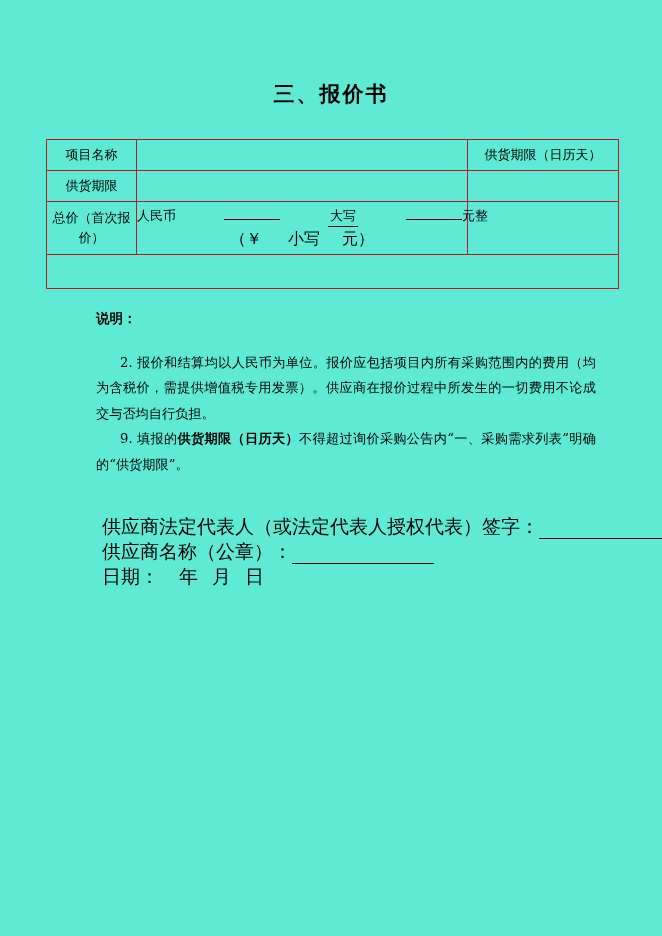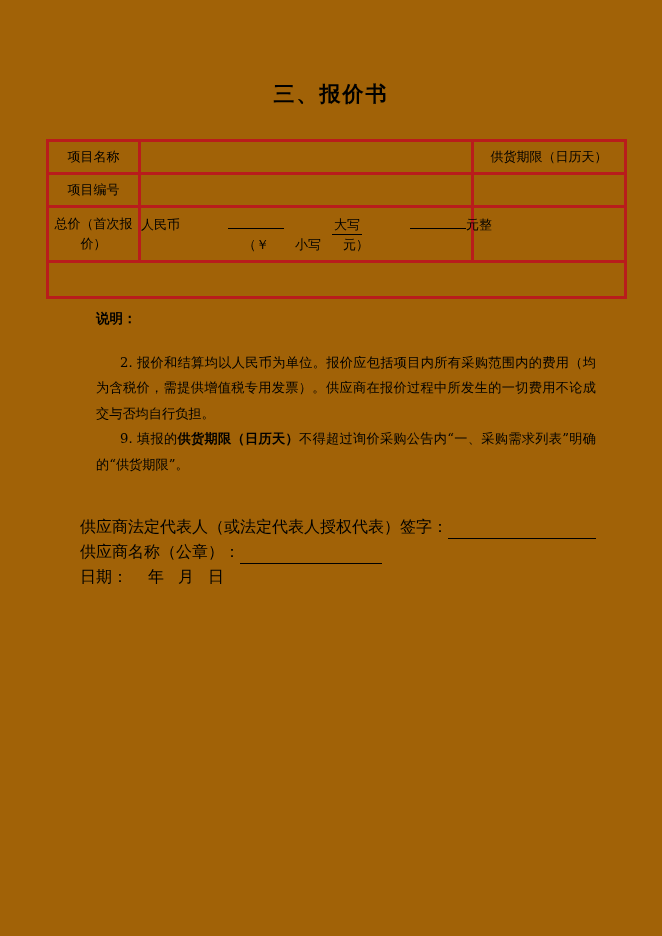--- a/index.html
+++ b/index.html
@@ -15,21 +15,21 @@
     color: #000000;
     overflow: hidden;
   }
 
   
   .page {
     position: absolute;
     left: 0; top: 0;
     width: 662px;
     height: 936px;
-    background: #a16207;
+    background: #5eead4;
   }
 
   
   .doc-title {
     position: absolute;
     left: 0;
     top: 80px;
     width: 662px;
     text-align: center;
     font-size: 21px;
@@ -42,21 +42,21 @@
   .quote-table {
     position: absolute;
     left: 46px;
     top: 139px;
     width: 569px;
     border-collapse: collapse;
     table-layout: fixed;
     font-size: 13px;
   }
   .quote-table td {
-    border: 3px solid #b91c1c;
+    border: 1px solid #b91c1c;
     padding: 0;
     vertical-align: middle;
     line-height: 1.55;
   }
   .col-label   { width: 89px;  text-align: center; }
   .col-value   { width: 330px; }
   .col-right   { width: 150px; text-align: center; }
 
   .row-std td { height: 30px; }
   .row-price td { height: 52px; }
@@ -72,21 +72,21 @@
   .price-cell {
     text-align: center;
     padding: 3px 0 2px 0;
   }
   .price-line-1 {
     font-size: 13px;
     white-space: nowrap;
     line-height: 1.5;
   }
   .price-line-2 {
-    font-size: 13px;
+    font-size: 16px;
     white-space: nowrap;
     line-height: 1.5;
     font-family: Liberation Serif, serif;
   }
   .blank-underline {
     display: inline-block;
     border-bottom: 1px solid #000000;
     padding: 0 2px;
     margin-left: 48px;
   }
@@ -112,24 +112,24 @@
   .note-item {
     text-indent: 24px;
     text-align: justify;
     text-justify: inter-character;
   }
   .note-item b { font-weight: bold; }
 
   
   .signature {
     position: absolute;
-    left: 80px;
+    left: 102px;
     top: 514px;
     width: 500px;
-    font-size: 16px;
+    font-size: 19px;
     line-height: 25px;
   }
   .sig-row { white-space: nowrap; }
   .sig-line {
     display: inline-block;
     border-bottom: 1px solid #000000;
     vertical-align: bottom;
     height: 13px;
   }
   .sig-line-long  { width: 148px; }
@@ -152,21 +152,21 @@
           <span class="cell-label-inner">项目名称</span>
         </td>
         <td class="col-value"></td>
         <td class="col-right">
           <span class="cell-label-inner">供货期限（日历天）</span>
         </td>
       </tr>
 
       <tr class="row-std">
         <td class="col-label">
-          <span class="cell-label-inner">项目编号</span>
+          <span class="cell-label-inner">供货期限</span>
         </td>
         <td class="col-value"></td>
         <td class="col-right"></td>
       </tr>
 
       <tr class="row-price">
         <td class="col-label">
           <span class="cell-label-inner">总价（首次报</span>
           <span class="cell-label-inner">价）</span>
         </td>

